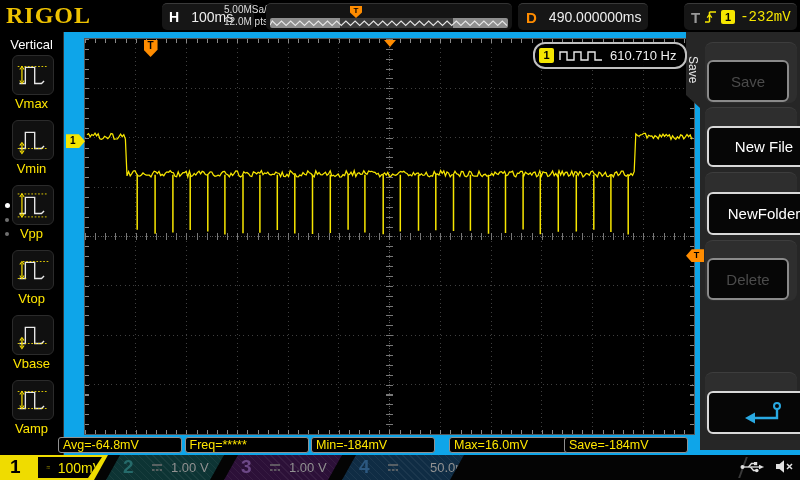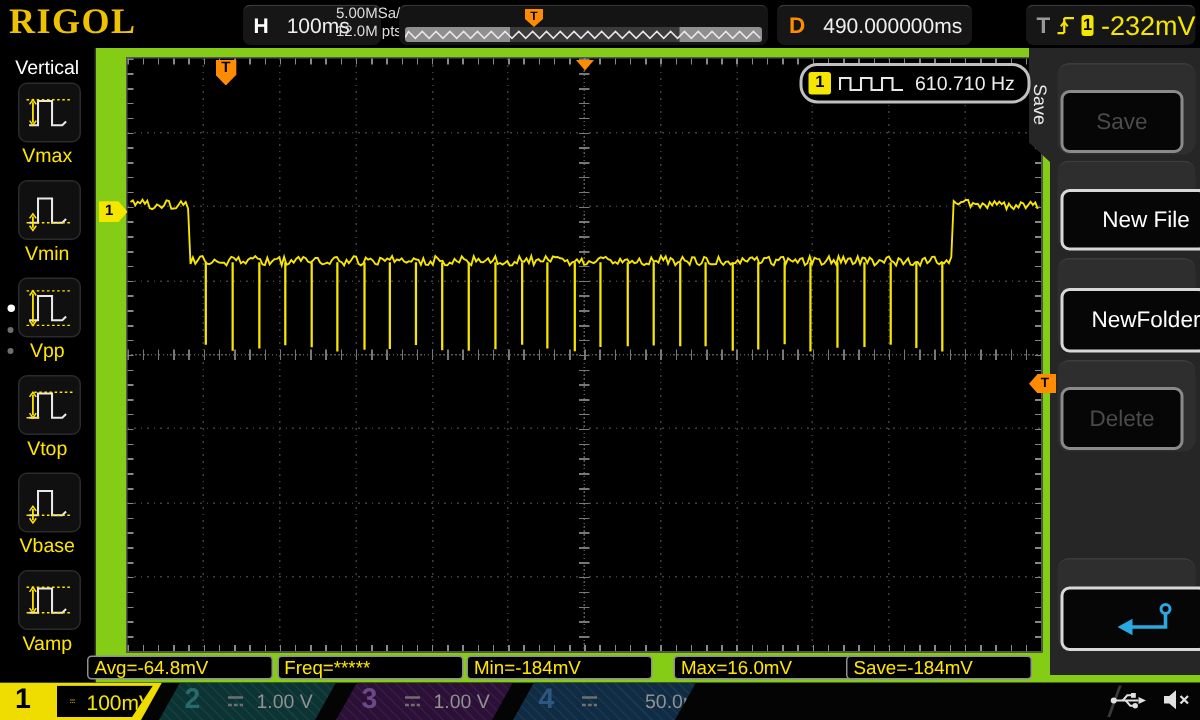--- a/index.html
+++ b/index.html
@@ -1,17 +1,17 @@
 <!DOCTYPE html>
 <html><head>
 <meta charset="utf-8">
 <style>
   html,body{margin:0;padding:0;background:#000;width:800px;height:480px;overflow:hidden;
     font-family:"Liberation Sans","DejaVu Sans",sans-serif;-webkit-font-smoothing:antialiased;}
-  #screen{position:relative;width:800px;height:480px;background:#84cc16;}
+  #screen{position:relative;width:800px;height:480px;background:#0ea5e9;}
   
   #topbar{position:absolute;left:0;top:0;width:800px;height:32px;background:#000;}
   .logo{position:absolute;left:6px;top:2px;font-family:"Liberation Serif","DejaVu Serif",serif;
     font-weight:bold;font-size:24px;color:#eec200;letter-spacing:1px;}
   .stop{position:absolute;left:94px;top:3px;width:64px;height:26px;background:#161616;border-radius:5px;
     border-top:1px solid #3a3a3a;color:#ff2a2a;font-weight:bold;font-size:15px;letter-spacing:1px;
     display:flex;align-items:center;justify-content:center;}
   .hbox{position:absolute;left:162px;top:3px;width:92px;height:26px;background:#161616;border-radius:5px;
     border-top:1px solid #3a3a3a;display:flex;align-items:center;}
   .hbox .hl{color:#fff;font-weight:bold;font-size:14px;margin-left:7px;}
@@ -28,21 +28,21 @@
   .dbox{position:absolute;left:518px;top:3px;width:130px;height:26px;background:#161616;border-radius:5px;
     border-top:1px solid #3a3a3a;display:flex;align-items:center;}
   .dbox .dl{color:#ff8c00;font-weight:bold;font-size:15px;margin-left:8px;}
   .dbox .dv{color:#eee;font-size:14px;margin-left:12px;}
   .tbox{position:absolute;left:684px;top:3px;width:113px;height:26px;background:#161616;border-radius:5px;
     border-top:1px solid #3a3a3a;display:flex;align-items:center;}
   .tbox .tl{color:#999;font-weight:bold;font-size:15px;margin-left:7px;}
   .tbox .edge{margin-left:4px;display:flex;}
   .tbox .tsrc{background:#f5e600;color:#000;font-weight:bold;font-size:11px;width:14px;height:14px;
     border-radius:2px;text-align:center;line-height:14px;margin-left:4px;}
-  .tbox .tlev{color:#f5e600;font-size:18px;margin-left:5px;}
+  .tbox .tlev{color:#f5e600;font-size:14px;margin-left:5px;font-family:Liberation Mono, monospace;}
   
   #leftbar{position:absolute;left:0;top:32px;width:63px;height:423px;background:#000;border-right:1px solid #333;}
   .ltitle{position:absolute;left:0;top:5px;width:63px;text-align:center;color:#fff;font-size:13px;}
   .litem{position:absolute;left:0;width:63px;height:62px;cursor:pointer;padding-left:35px;}
   .licon{position:absolute;left:12px;top:0;width:40px;height:38px;background:#101010;border:1px solid #2b2b2b;
     border-radius:6px;display:flex;align-items:center;justify-content:center;}
   .llabel{position:absolute;left:0;top:41px;width:63px;text-align:center;color:#ffe600;font-size:13px;}
   .dots i{position:absolute;left:5px;border-radius:50%;display:block;}
   
   #grid{position:absolute;left:84px;top:38px;width:609px;height:395px;background:#000;border:1px solid #555;box-sizing:content-box;}

